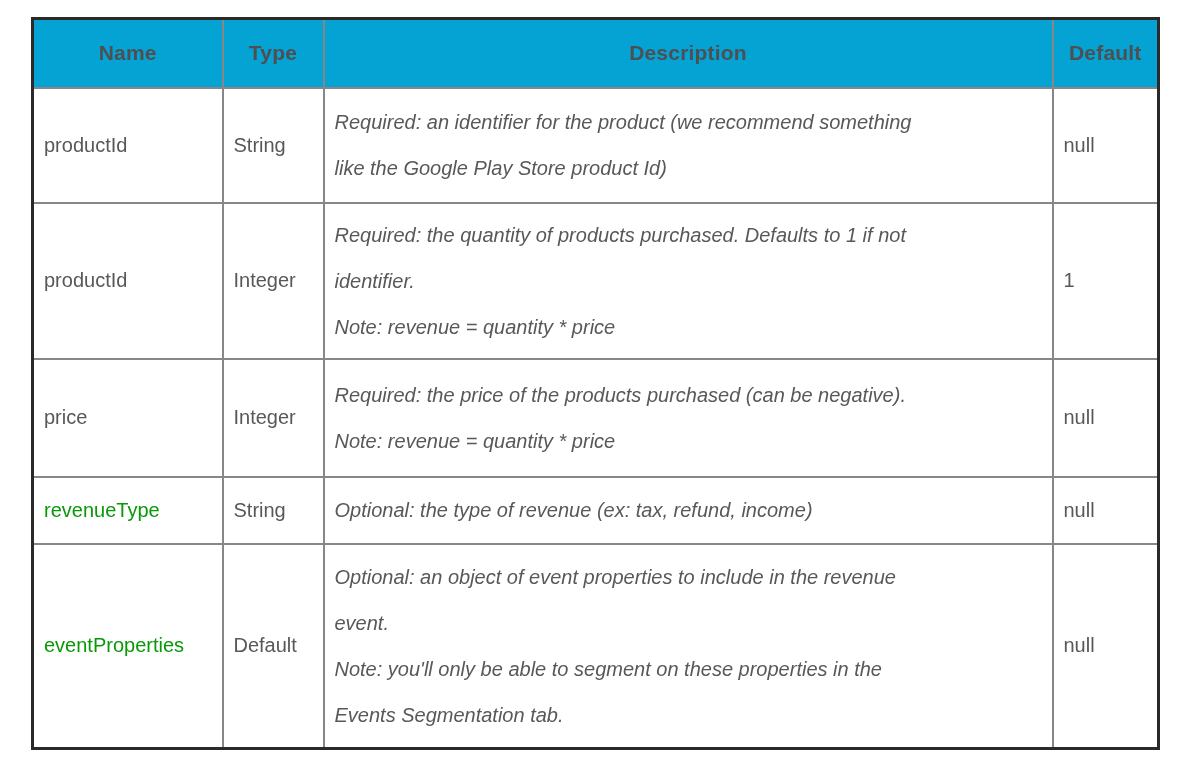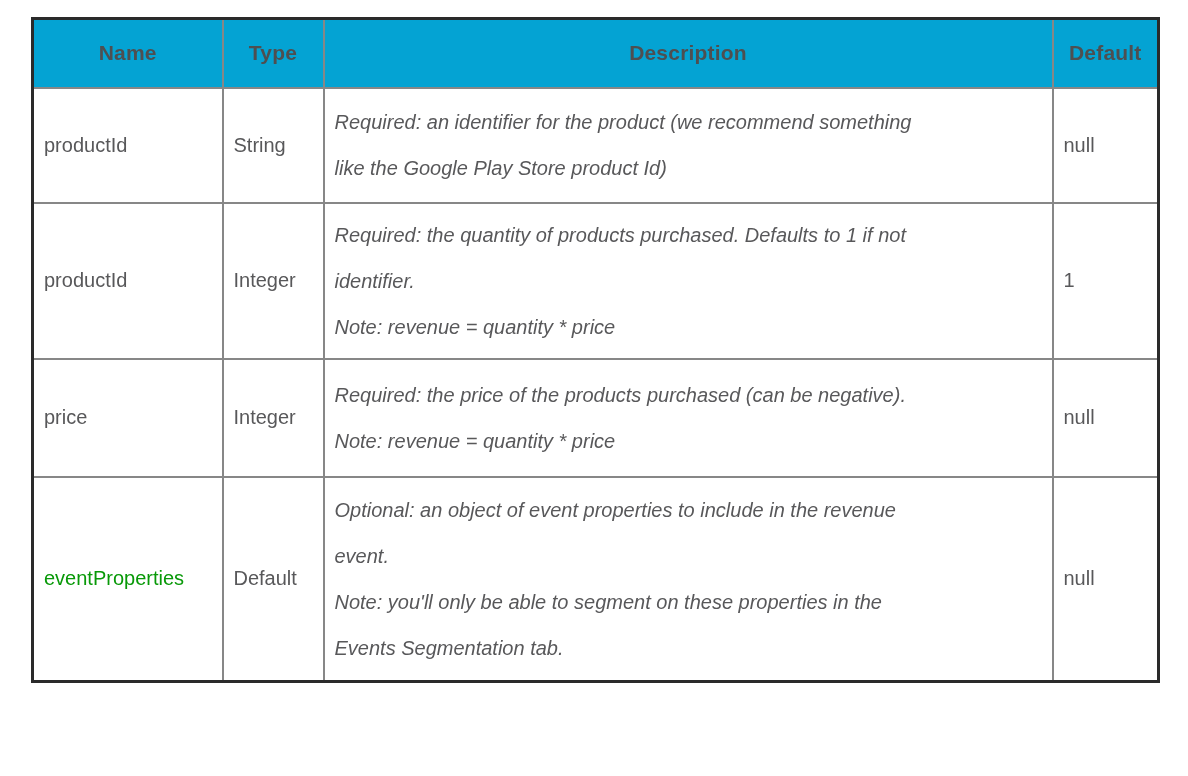--- a/index.html
+++ b/index.html
@@ -99,20 +99,28 @@
         </tr>
         <tr class="row-2">
           <td class="cell-name">price</td>
           <td class="cell-type">Integer</td>
           <td class="cell-desc">
             <div class="desc-line">Required: the price of the products purchased (can be negative).</div>
             <div class="desc-line">Note: revenue = quantity * price</div>
           </td>
           <td class="cell-default">null</td>
         </tr>
+        <tr class="row-3">
+          <td class="cell-name green">revenueType</td>
+          <td class="cell-type">String</td>
+          <td class="cell-desc">
+            <div class="desc-line">Optional: the type of revenue (ex: tax, refund, income)</div>
+          </td>
+          <td class="cell-default">null</td>
+        </tr>
         <tr class="row-4">
           <td class="cell-name green">eventProperties</td>
           <td class="cell-type">Default</td>
           <td class="cell-desc">
             <div class="desc-line">Optional: an object of event properties to include in the revenue</div>
             <div class="desc-line">event.</div>
             <div class="desc-line">Note: you'll only be able to segment on these properties in the</div>
             <div class="desc-line">Events Segmentation tab.</div>
           </td>
           <td class="cell-default">null</td>

